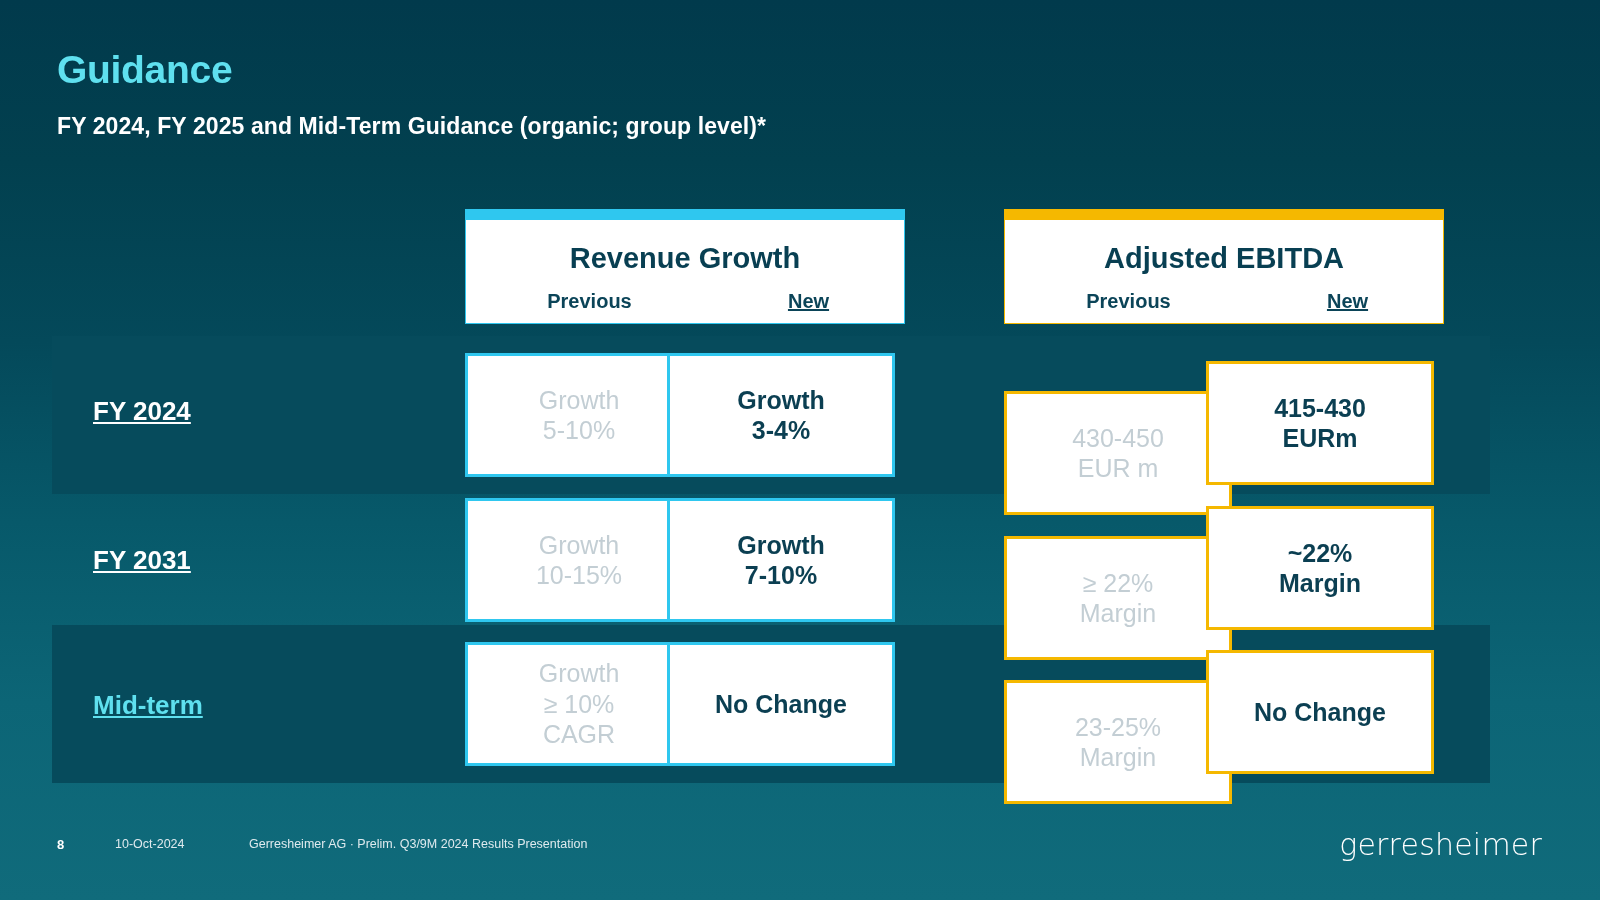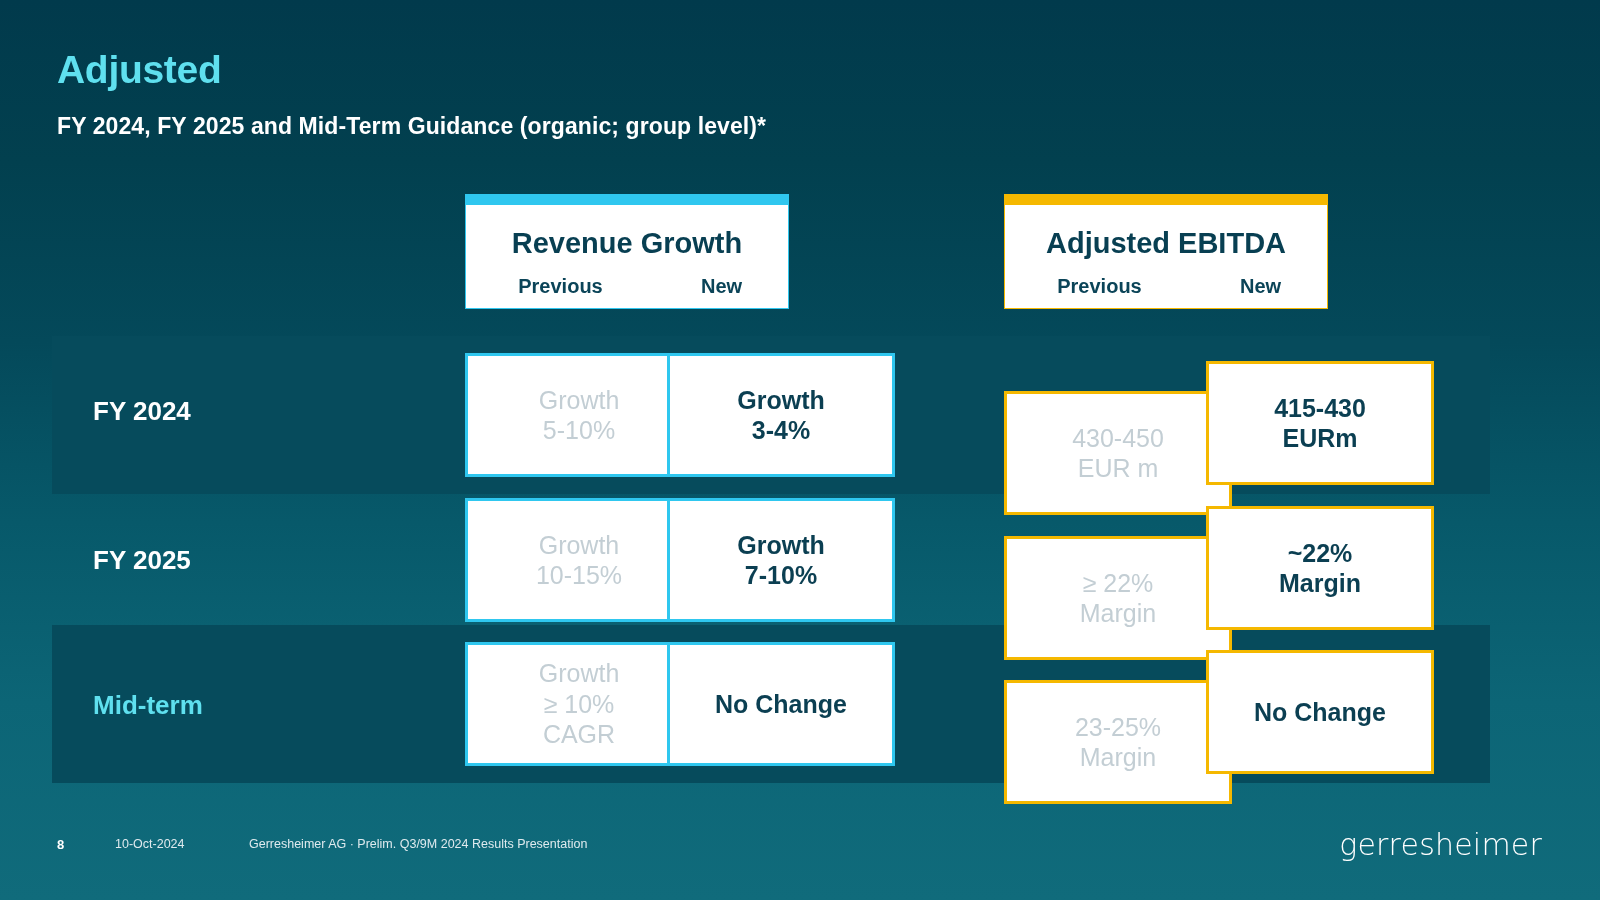--- a/index.html
+++ b/index.html
@@ -53,22 +53,22 @@
     left: 52px;
     width: 1438px;
     background: #064b5c;
   }
   #band-fy2024 { top: 336px;  height: 158px; }
   #band-midterm{ top: 625px;  height: 158px; }
 
   
   .colhead {
     position: absolute;
-    top: 194px;
-    width: 324px;
+    top: 209px;
+    width: 440px;
     height: 115px;
     background: #ffffff;
   }
   .colhead.rev  { left: 465px;  border: 1px solid #2fc7ef; border-top: 11px solid #2fc7ef; }
   .colhead.ebit { left: 1004px; border: 1px solid #f5b800; border-top: 11px solid #f5b800; }
 
   .colhead .grp {
     position: absolute;
     left: 0; right: 0;
     top: 22px;
@@ -81,29 +81,30 @@
     position: absolute;
     bottom: 10px;
     font-size: 20px;
     font-weight: bold;
     color: #0b4458;
     text-align: center;
     width: 50%;
     padding-left: 28px;
   }
   .colhead .sub.prev { left: 0; }
-  .colhead .sub.new  { right: 0; }
+  .colhead .sub.new  { right: 0; text-decoration: underline; }
 
   
   .rowlabel {
     position: absolute;
     left: 93px;
     font-size: 26px;
     font-weight: bold;
     color: #ffffff;
+    text-decoration: underline;
   }
   .rowlabel.accent { color: #5fe0ef; }
   #label-fy2024  { top: 396px; }
   #label-fy2025  { top: 545px; }
   #label-midterm { top: 690px; }
 
   
   .cell {
     position: absolute;
     width: 228px;
@@ -158,40 +159,40 @@
     font-weight: 300;
     letter-spacing: 0.2px;
     font-family: "DejaVu Sans", sans-serif;
   }
 </style>
 </head>
 <body>
 
 <div id="slide">
 
-  <div id="title">Adjusted</div>
+  <div id="title">Guidance</div>
   <div id="subtitle">FY 2024, FY 2025 and Mid-Term Guidance (organic; group level)*</div>
 
   <div class="band" id="band-fy2024"></div>
   <div class="band" id="band-midterm"></div>
 
   <div class="colhead rev">
     <div class="grp">Revenue Growth</div>
     <div class="sub prev">Previous</div>
     <div class="sub new">New</div>
   </div>
 
   <div class="colhead ebit">
     <div class="grp">Adjusted EBITDA</div>
     <div class="sub prev">Previous</div>
     <div class="sub new">New</div>
   </div>
 
   <div class="rowlabel" id="label-fy2024">FY 2024</div>
-  <div class="rowlabel" id="label-fy2025">FY 2025</div>
+  <div class="rowlabel" id="label-fy2025">FY 2031</div>
   <div class="rowlabel accent" id="label-midterm">Mid-term</div>
 
   <div class="cell rev prev row-fy2024 col-rev-prev">Growth
 5-10%</div>
   <div class="cell rev new row-fy2024 col-rev-new">Growth
 3-4%</div>
   <div class="cell ebit prev row-fy2024 col-ebit-prev">430-450
 EUR m</div>
   <div class="cell ebit new row-fy2024 col-ebit-new">415-430
 EURm</div>

